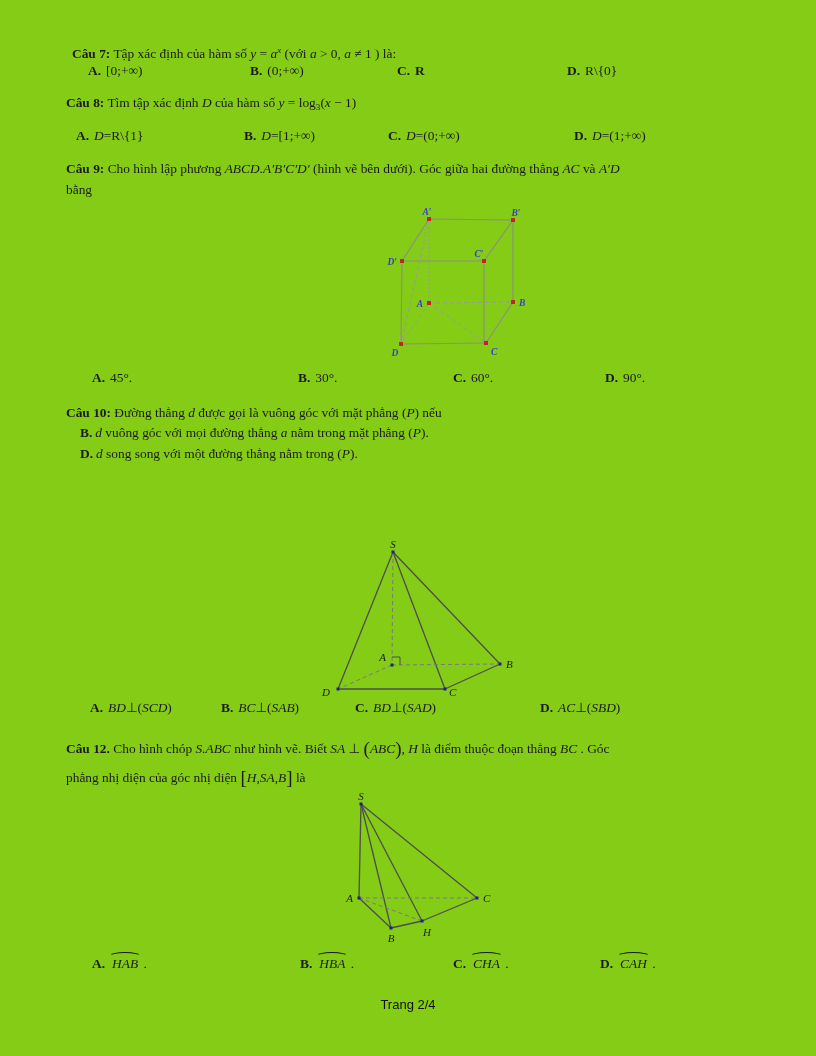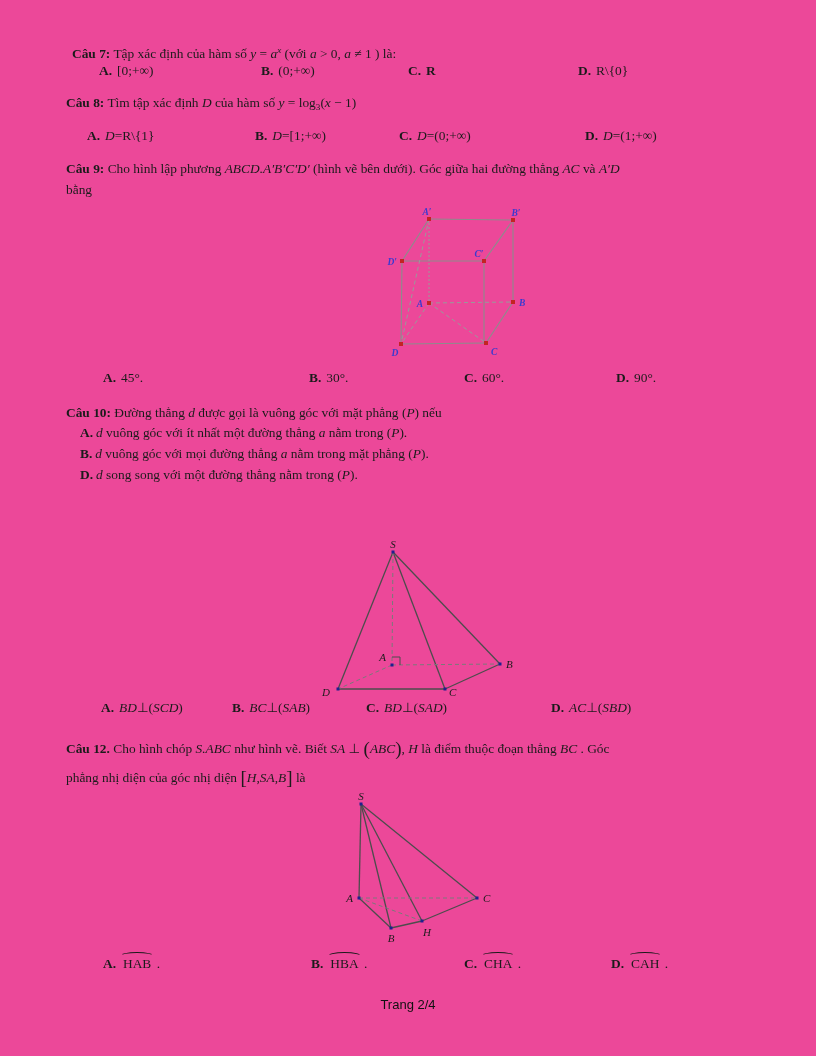--- a/index.html
+++ b/index.html
@@ -1,32 +1,32 @@
 <!DOCTYPE html>
 <html><head>
 <meta charset="utf-8">
 <style>
   html,body{margin:0;padding:0;background:#e8e8e8;}
   .page{
-    position:relative;width:816px;height:1056px;margin:0 auto;background:#ec4899;
+    position:relative;width:816px;height:1056px;margin:0 auto;background:#84cc16;
     font-family:"Liberation Serif", serif;font-size:13.4px;color:#1b1b1b;overflow:hidden;
   }
   .abs{position:absolute;}
   .stem{line-height:21px;width:690px;}
   .b{font-weight:bold;}
   .it{font-style:italic;}
   .sup{font-size:68%;vertical-align:0.55em;}
   .sub{font-size:68%;vertical-align:-0.3em;}
   .bigbr{font-size:142%;vertical-align:-0.12em;}
-  .hat{position:relative;display:inline-block;padding:0 2px;}
+  .hat{position:relative;display:inline-block;font-style:italic;padding:0 2px;}
   .hat::before{
     content:'';position:absolute;left:-1px;right:-1px;top:-4px;height:6px;
     border:1px solid transparent;border-top:1.4px solid #1a1a1a;border-radius:100% 100% 0 0;
   }
-  .optrow{position:absolute;left:11px;width:756px;height:20px;}
+  .optrow{position:absolute;left:0;width:756px;height:20px;}
   .opt{position:absolute;white-space:nowrap;}
   .optlabel{font-weight:bold;margin-right:5px;}
   .list{line-height:21px;}
   .list .optlabel{margin-right:3px;}
   .footer{position:absolute;left:0;width:816px;text-align:center;
     font-family:"Liberation Sans", sans-serif;font-size:13px;color:#111;}
   svg text{font-family:"Liberation Serif", serif;}
   .figlbl-blue{fill:#3a3ad0;font-style:italic;font-weight:bold;font-size:9.5px;}
   .figlbl-dark{fill:#1c1c1c;font-style:italic;font-size:11px;}
 </style>
@@ -96,21 +96,20 @@
 
   <div class="optrow" style="top:370px;">
     <span class="opt" style="left:92px;"><span class="optlabel">A.</span><span><span>45°.</span></span></span>
     <span class="opt" style="left:298px;"><span class="optlabel">B.</span><span><span>30°.</span></span></span>
     <span class="opt" style="left:453px;"><span class="optlabel">C.</span><span><span>60°.</span></span></span>
     <span class="opt" style="left:605px;"><span class="optlabel">D.</span><span><span>90°.</span></span></span>
   </div>
 
   <div class="abs stem" style="top:402px;left:66px;"><span class="b">Câu 10:</span><span> Đường thẳng </span><span class="it">d</span><span> được gọi là vuông góc với mặt phẳng (</span><span class="it">P</span><span>) nếu</span></div>
   <div class="abs list" style="top:422px;left:80px;width:680px;">
-    <div><span class="optlabel">A.</span><span><span class="it">d</span><span> vuông góc với ít nhất một đường thẳng </span><span class="it">a</span><span> nằm trong (</span><span class="it">P</span><span>).</span></span></div>
     <div><span class="optlabel">B.</span><span><span class="it">d</span><span> vuông góc với mọi đường thẳng </span><span class="it">a</span><span> nằm trong mặt phẳng (</span><span class="it">P</span><span>).</span></span></div>
     <div><span class="optlabel">D.</span><span><span class="it">d</span><span> song song với một đường thẳng nằm trong (</span><span class="it">P</span><span>).</span></span></div>
   </div>
 
 
   <svg class="abs" style="top:539px;left:310px;" width="220" height="158" viewBox="0 0 220 158">
     <g stroke="#4d4d4d" stroke-width="1.3" fill="none">
       <line x1="83" y1="13" x2="28" y2="150"></line>
       <line x1="83" y1="13" x2="135" y2="150"></line>
       <line x1="83" y1="13" x2="190" y2="125"></line>

